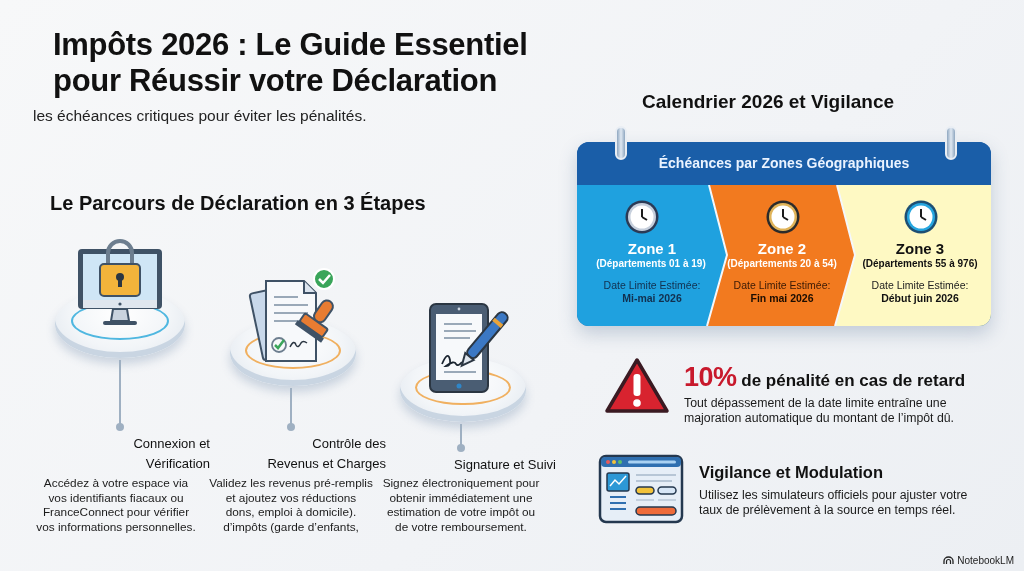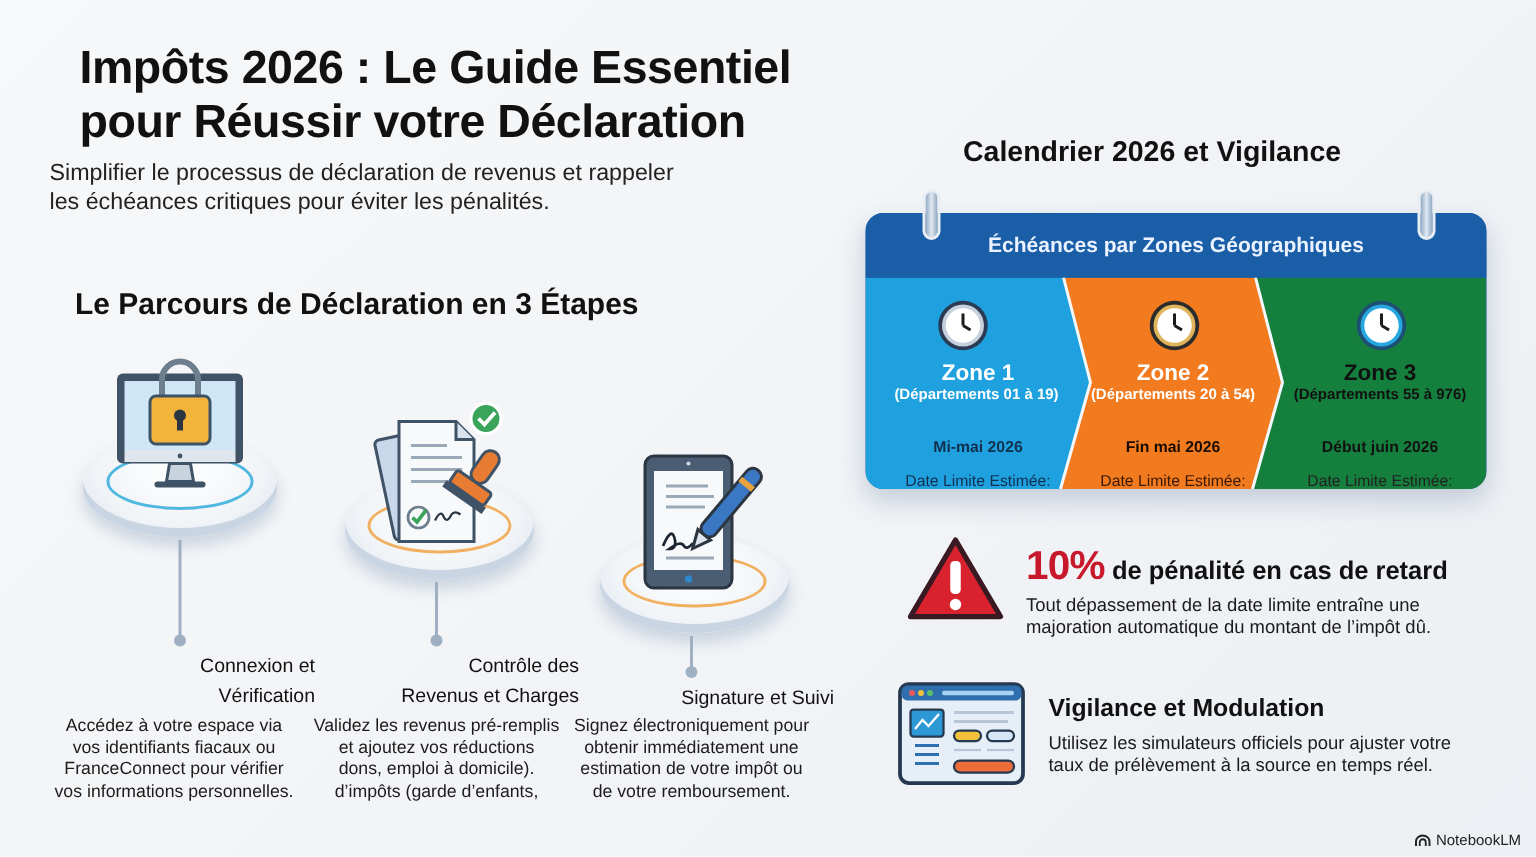--- a/index.html
+++ b/index.html
@@ -63,29 +63,29 @@
     font-size: 14px; font-weight: 700; line-height: 43px;
   }
   .cal-body { position: absolute; left: 0; top: 43px; width: 100%; height: 141px; }
   .zone {
     position: absolute; top: 0; height: 141px; text-align: center;
   }
   .zone-1 { left: 0; width: 150px; background: #1fa1df; z-index: 3;
     clip-path: polygon(0 0, 132px 0, 150px 70px, 130px 141px, 0 141px); }
   .zone-2 { left: 118px; width: 160px; background: #f27a1f; z-index: 2;
     clip-path: polygon(0 0, 142px 0, 160px 70px, 140px 141px, 12px 141px, 32px 70px, 14px 0); }
-  .zone-3 { left: 258px; width: 156px; background: #15803d; z-index: 1;
+  .zone-3 { left: 258px; width: 156px; background: #fef9c3; z-index: 1;
     clip-path: polygon(0 0, 156px 0, 156px 141px, 0 141px, 20px 70px, 2px 0); }
   .zone-sep { position: absolute; top: 0; height: 141px; z-index: 4; }
   .clock {
     position: absolute; width: 36px; height: 36px; border-radius: 50%;
   }
   .zone-name { position: absolute; width: 150px; font-size: 15px; font-weight: 700; line-height: 18px; }
   .zone-depts { position: absolute; width: 160px; font-size: 10px; font-weight: 700; line-height: 12px; }
-  .zone-label { position: absolute; width: 150px; font-size: 10.5px; line-height: 13px; margin-top: 36px; }
+  .zone-label { position: absolute; width: 150px; font-size: 10.5px; line-height: 13px; }
   .zone-date { position: absolute; width: 150px; font-size: 10.5px; font-weight: 700; line-height: 13px; }
 
   .ring-hook {
     position: absolute; width: 12px; height: 34px; border-radius: 6px;
     background: linear-gradient(90deg, #8fa7c0, #dfe8f2 50%, #8fa7c0);
     border: 2px solid #e9eef4; z-index: 5;
   }
 
   
   .penalty-title { left: 684px; top: 362px; font-weight: 700; color: #111; white-space: nowrap; }
@@ -100,21 +100,20 @@
   .brand { right: 10px; bottom: 5px; font-size: 10px; color: #222; display: flex; align-items: center; gap: 3px; text-align: right; }
 </style>
 </head>
 <body>
 
 <div class="abs title">
   <div>Impôts 2026 : Le Guide Essentiel</div>
   <div>pour Réussir votre Déclaration</div>
 </div>
 <div class="abs subtitle">
-  <div>Simplifier le processus de déclaration de revenus et rappeler</div>
   <div>les échéances critiques pour éviter les pénalités.</div>
 </div>
 
 <div class="abs steps-heading">Le Parcours de Déclaration en 3 Étapes</div>
 
 <div class="step-visual" style="left:55px;top:235px;width:130px;height:200px;">
   <div class="pedestal" style="left:0;top:55px;width:130px;height:68px;">
     <div class="ring" style="border:2px solid #4fb7e0;"></div>
   </div>
   <svg style="position:absolute;left:20px;top:0;" width="90" height="100" viewBox="0 0 90 100">

